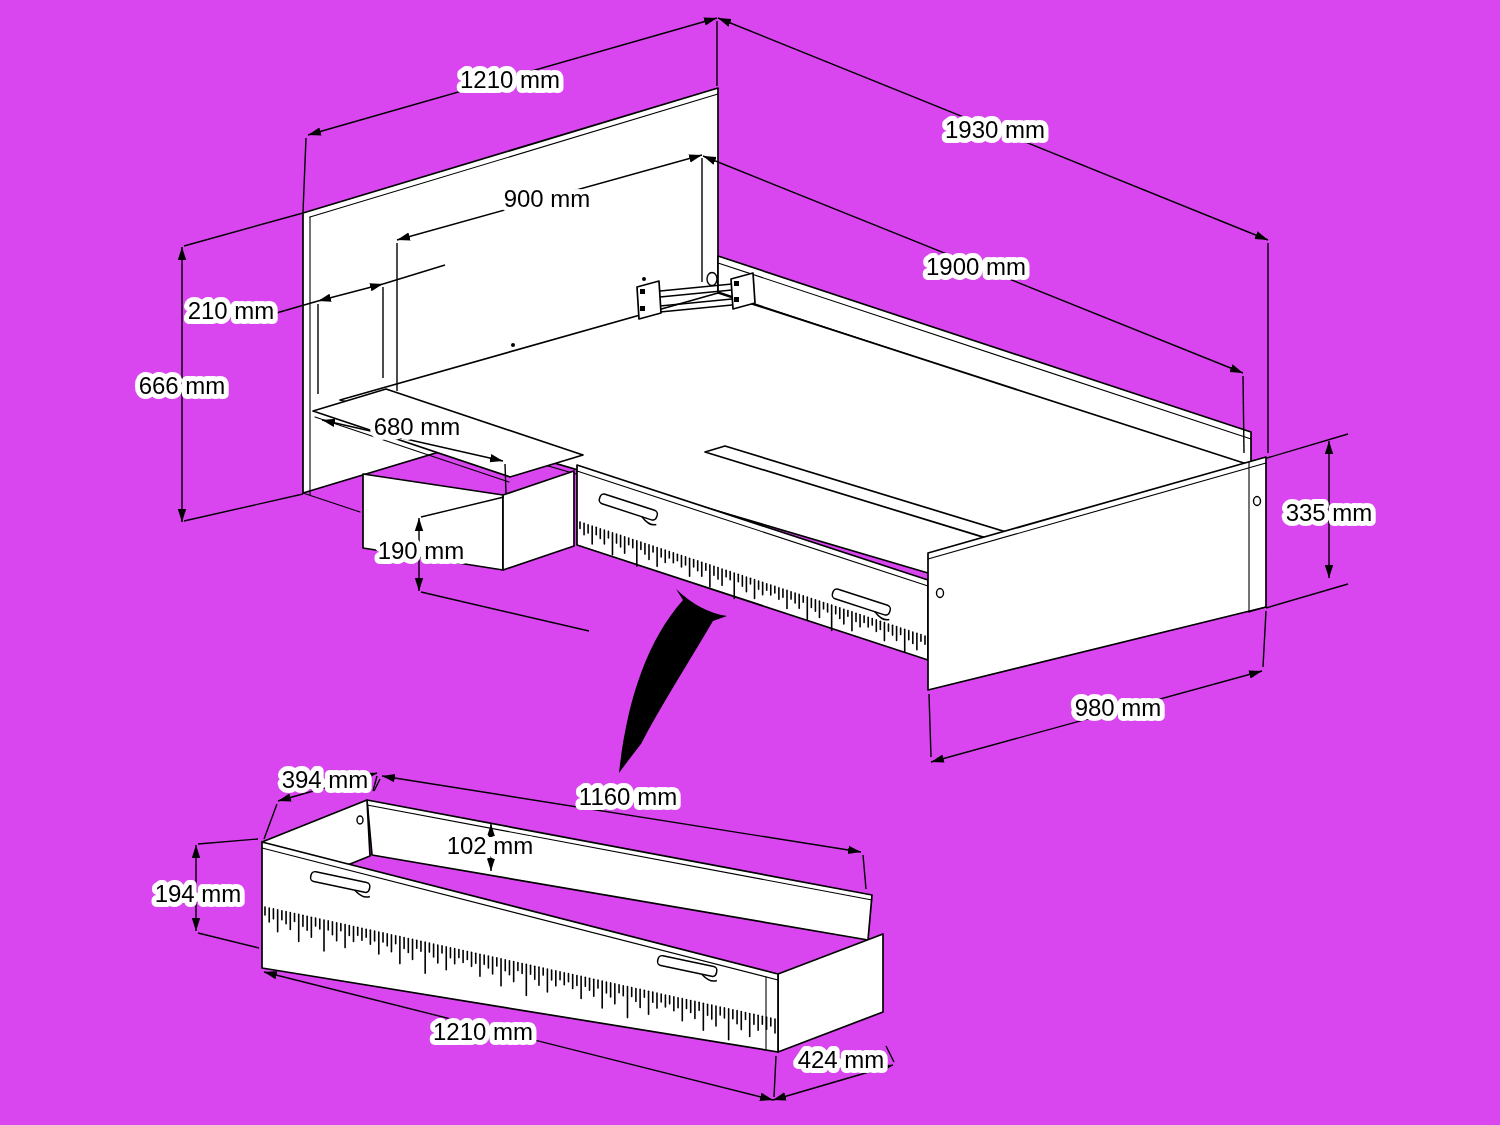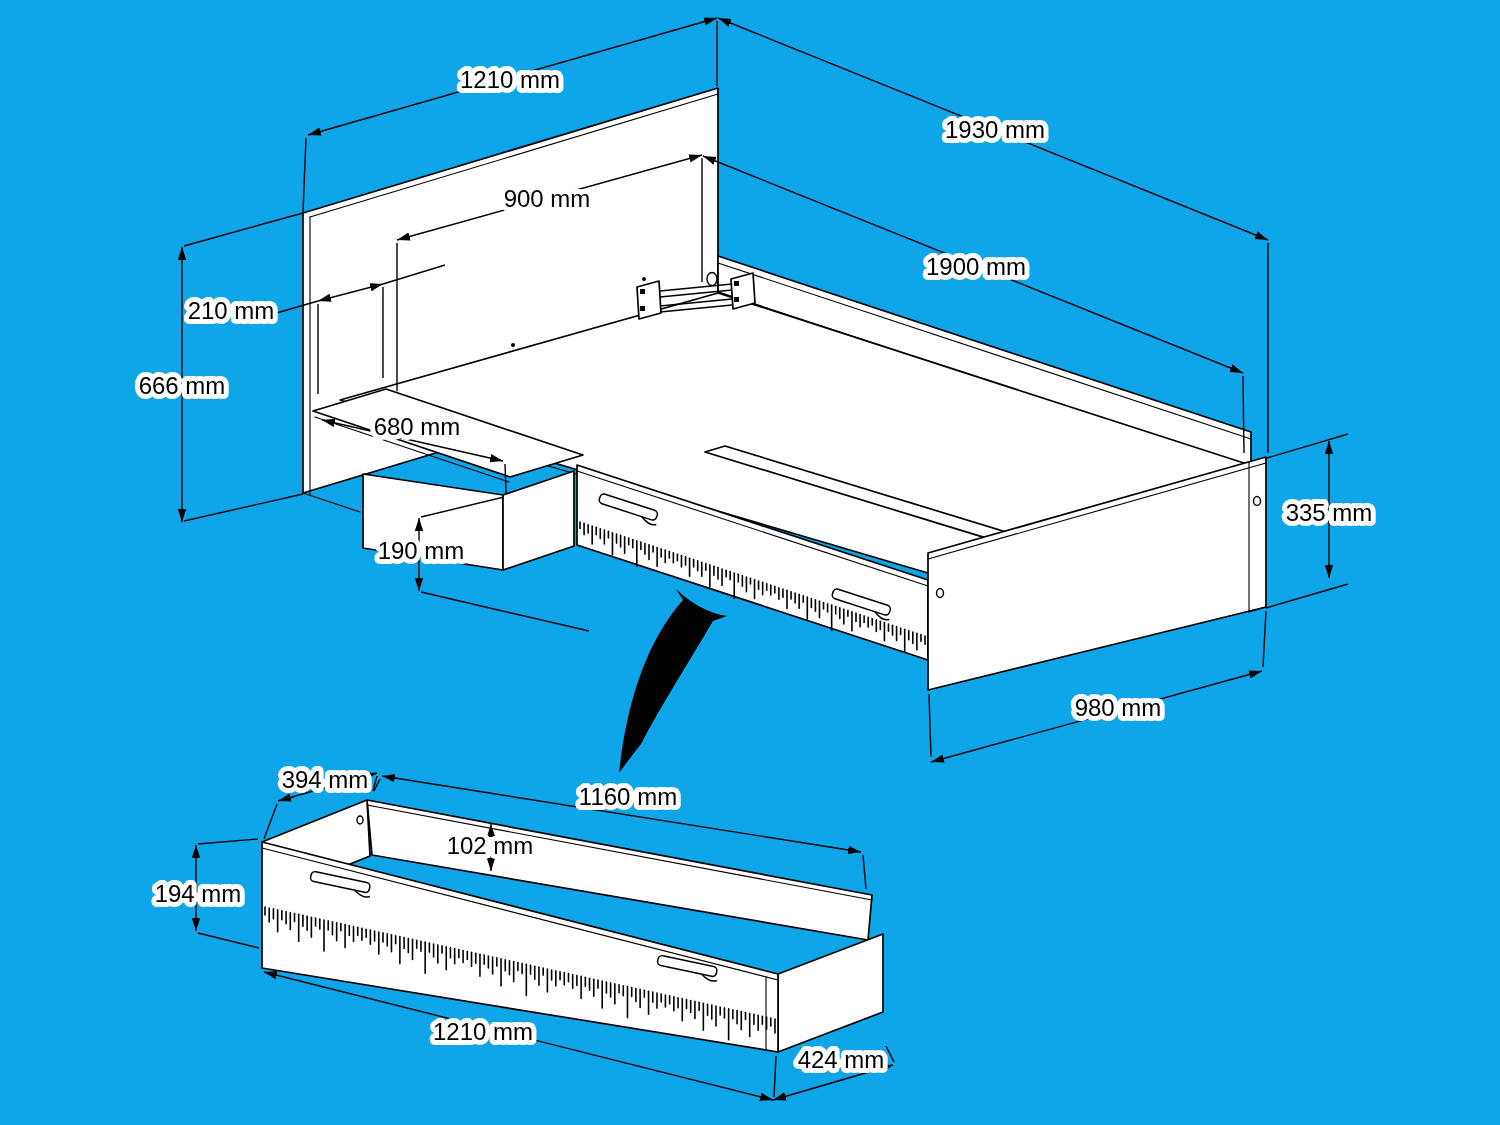--- a/index.html
+++ b/index.html
@@ -1,16 +1,16 @@
 <!DOCTYPE html>
 <html><head>
 <meta charset="utf-8">
 <style>
   html,body{margin:0;padding:0;background:#ffffff;}
-  .stage{position:relative;width:1500px;height:1125px;background:#0ea5e9;overflow:hidden;
+  .stage{position:relative;width:1500px;height:1125px;background:#d946ef;overflow:hidden;
          font-family:"Liberation Sans",sans-serif;}
   svg{display:block}
   .geo polygon, .geo path.panel{fill:#ffffff;stroke:#000;stroke-width:1.7;stroke-linejoin:round;}
   .geo line{stroke:#000;stroke-width:1.7;stroke-linecap:round;}
   .geo line.thin{stroke-width:1.1;}
   .geo ellipse{fill:#fff;stroke:#000;stroke-width:1.4;}
   .geo circle{fill:#000;stroke:none;}
   .geo rect.blk{fill:#000;stroke:none;}
   .dims line{stroke:#000;stroke-width:1.4;fill:none;}
   .band line{stroke:#000;stroke-width:1.6;}

